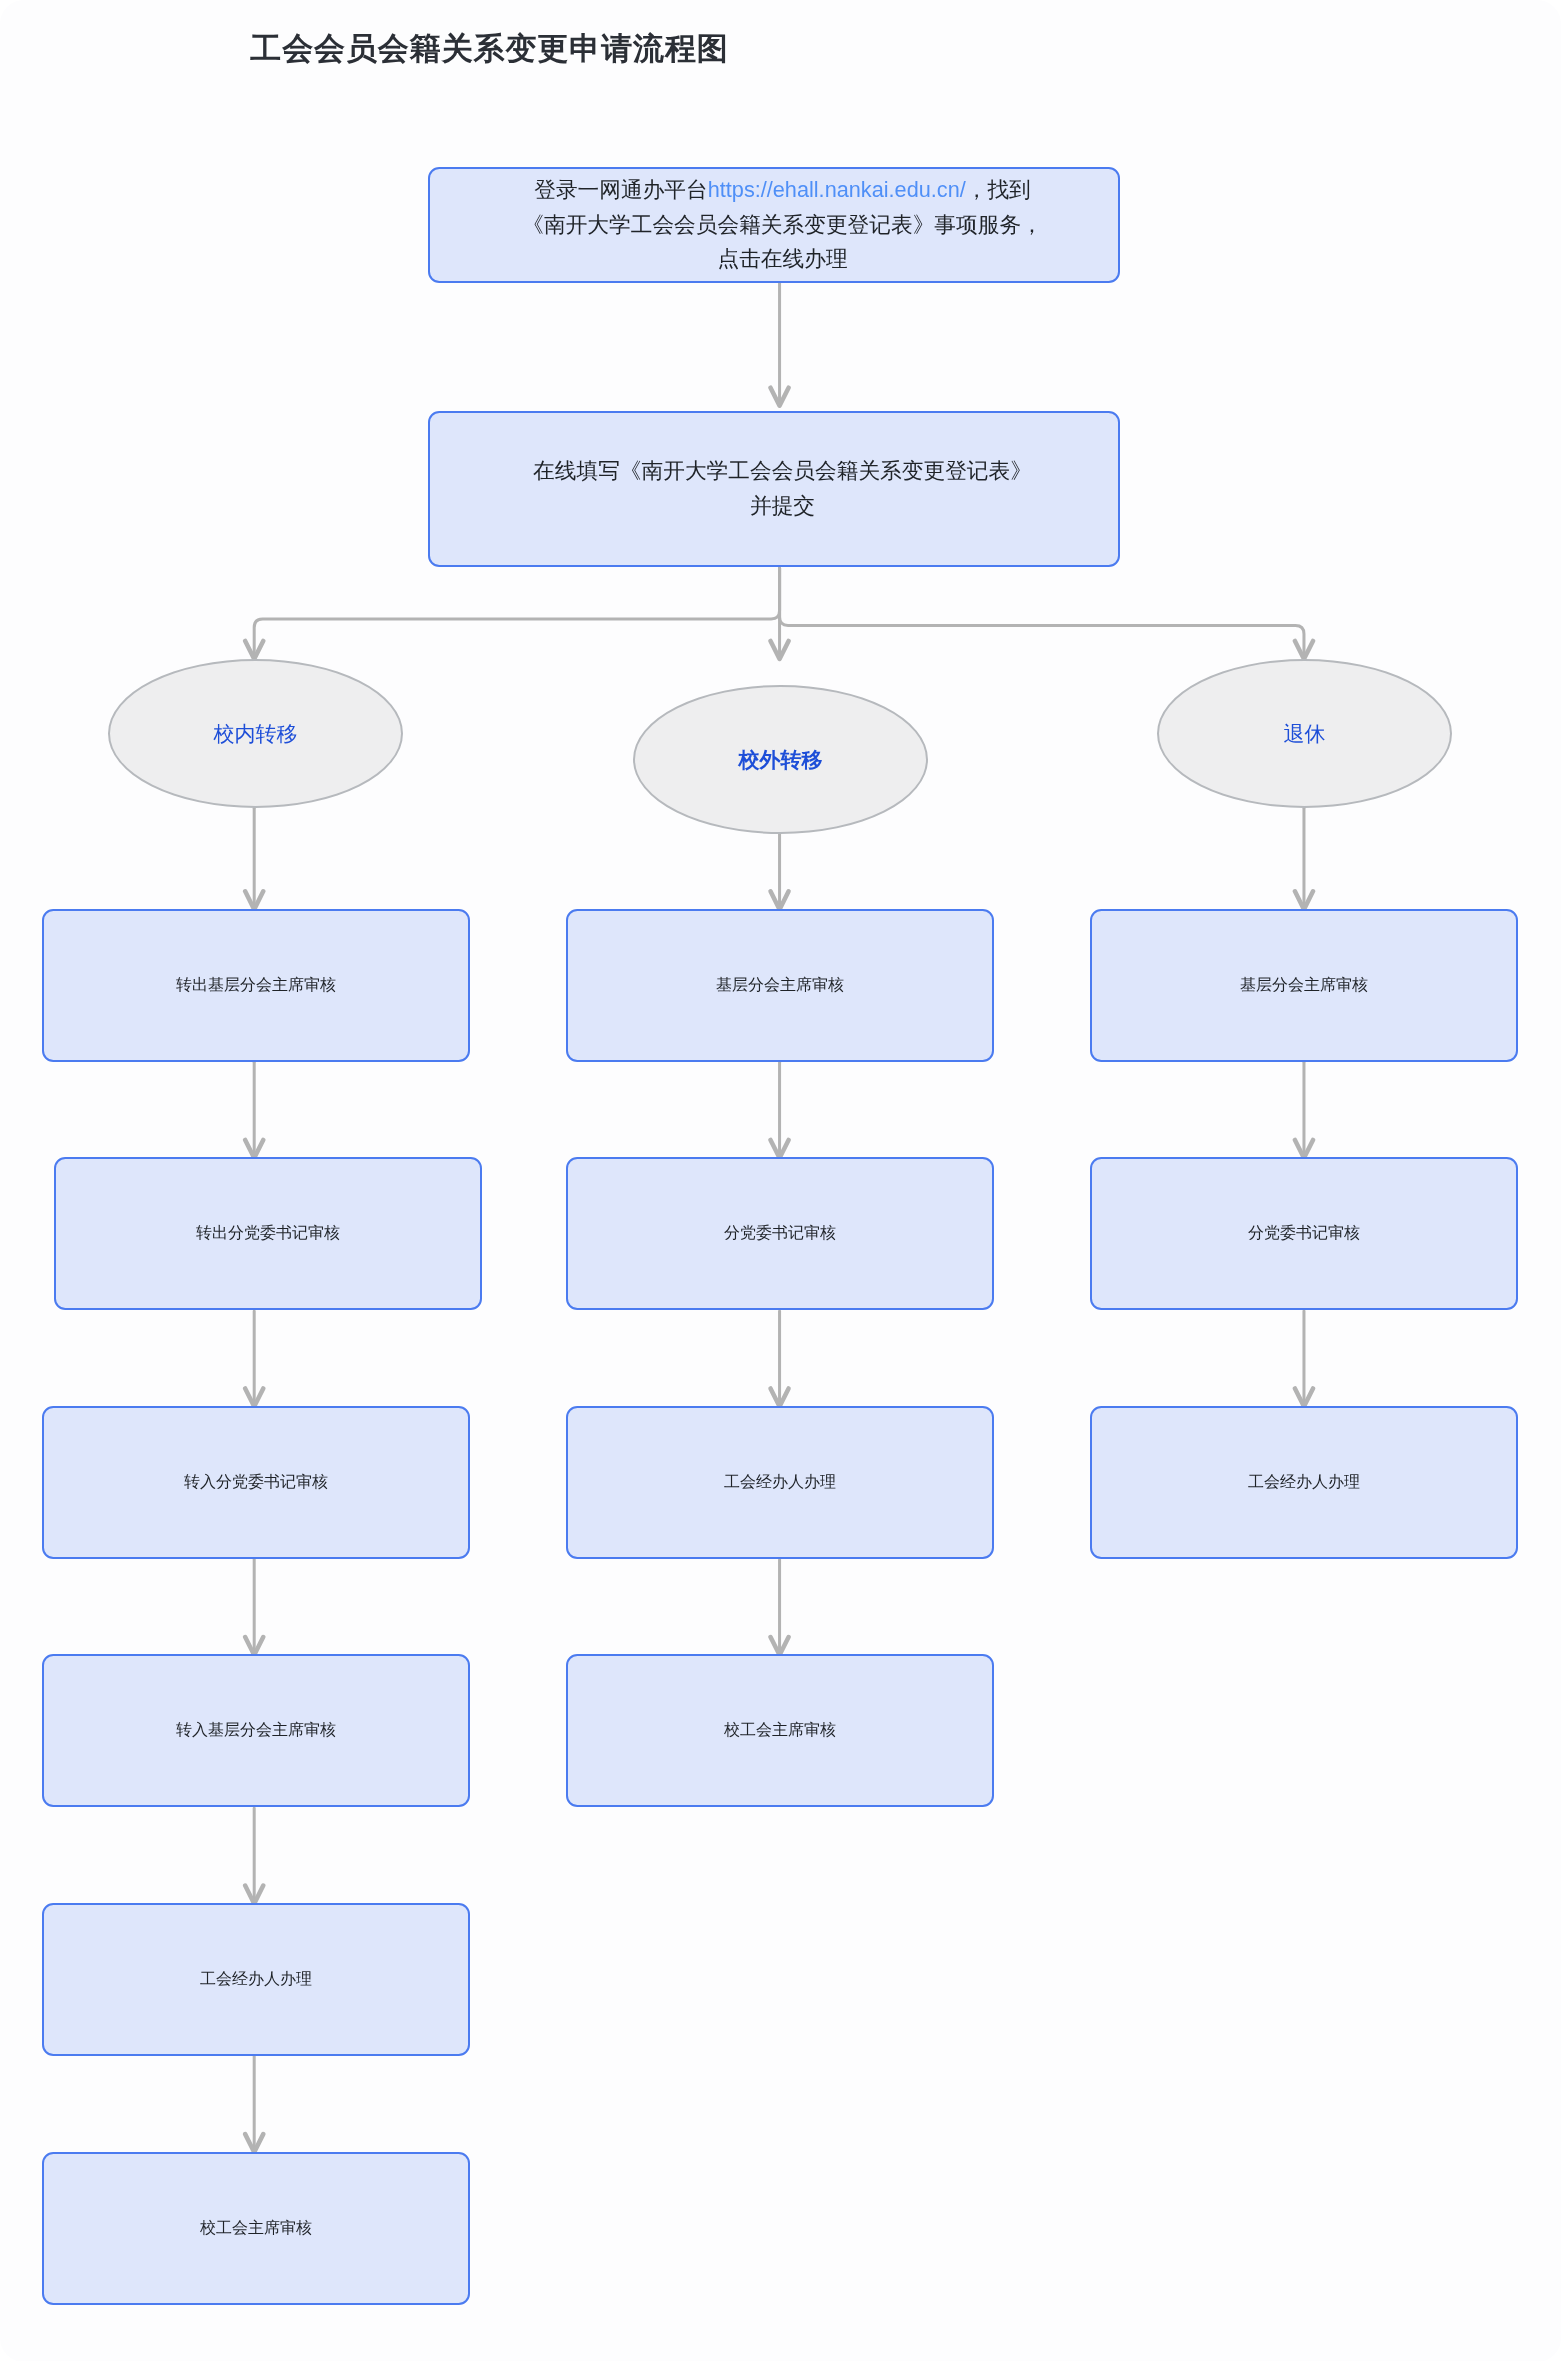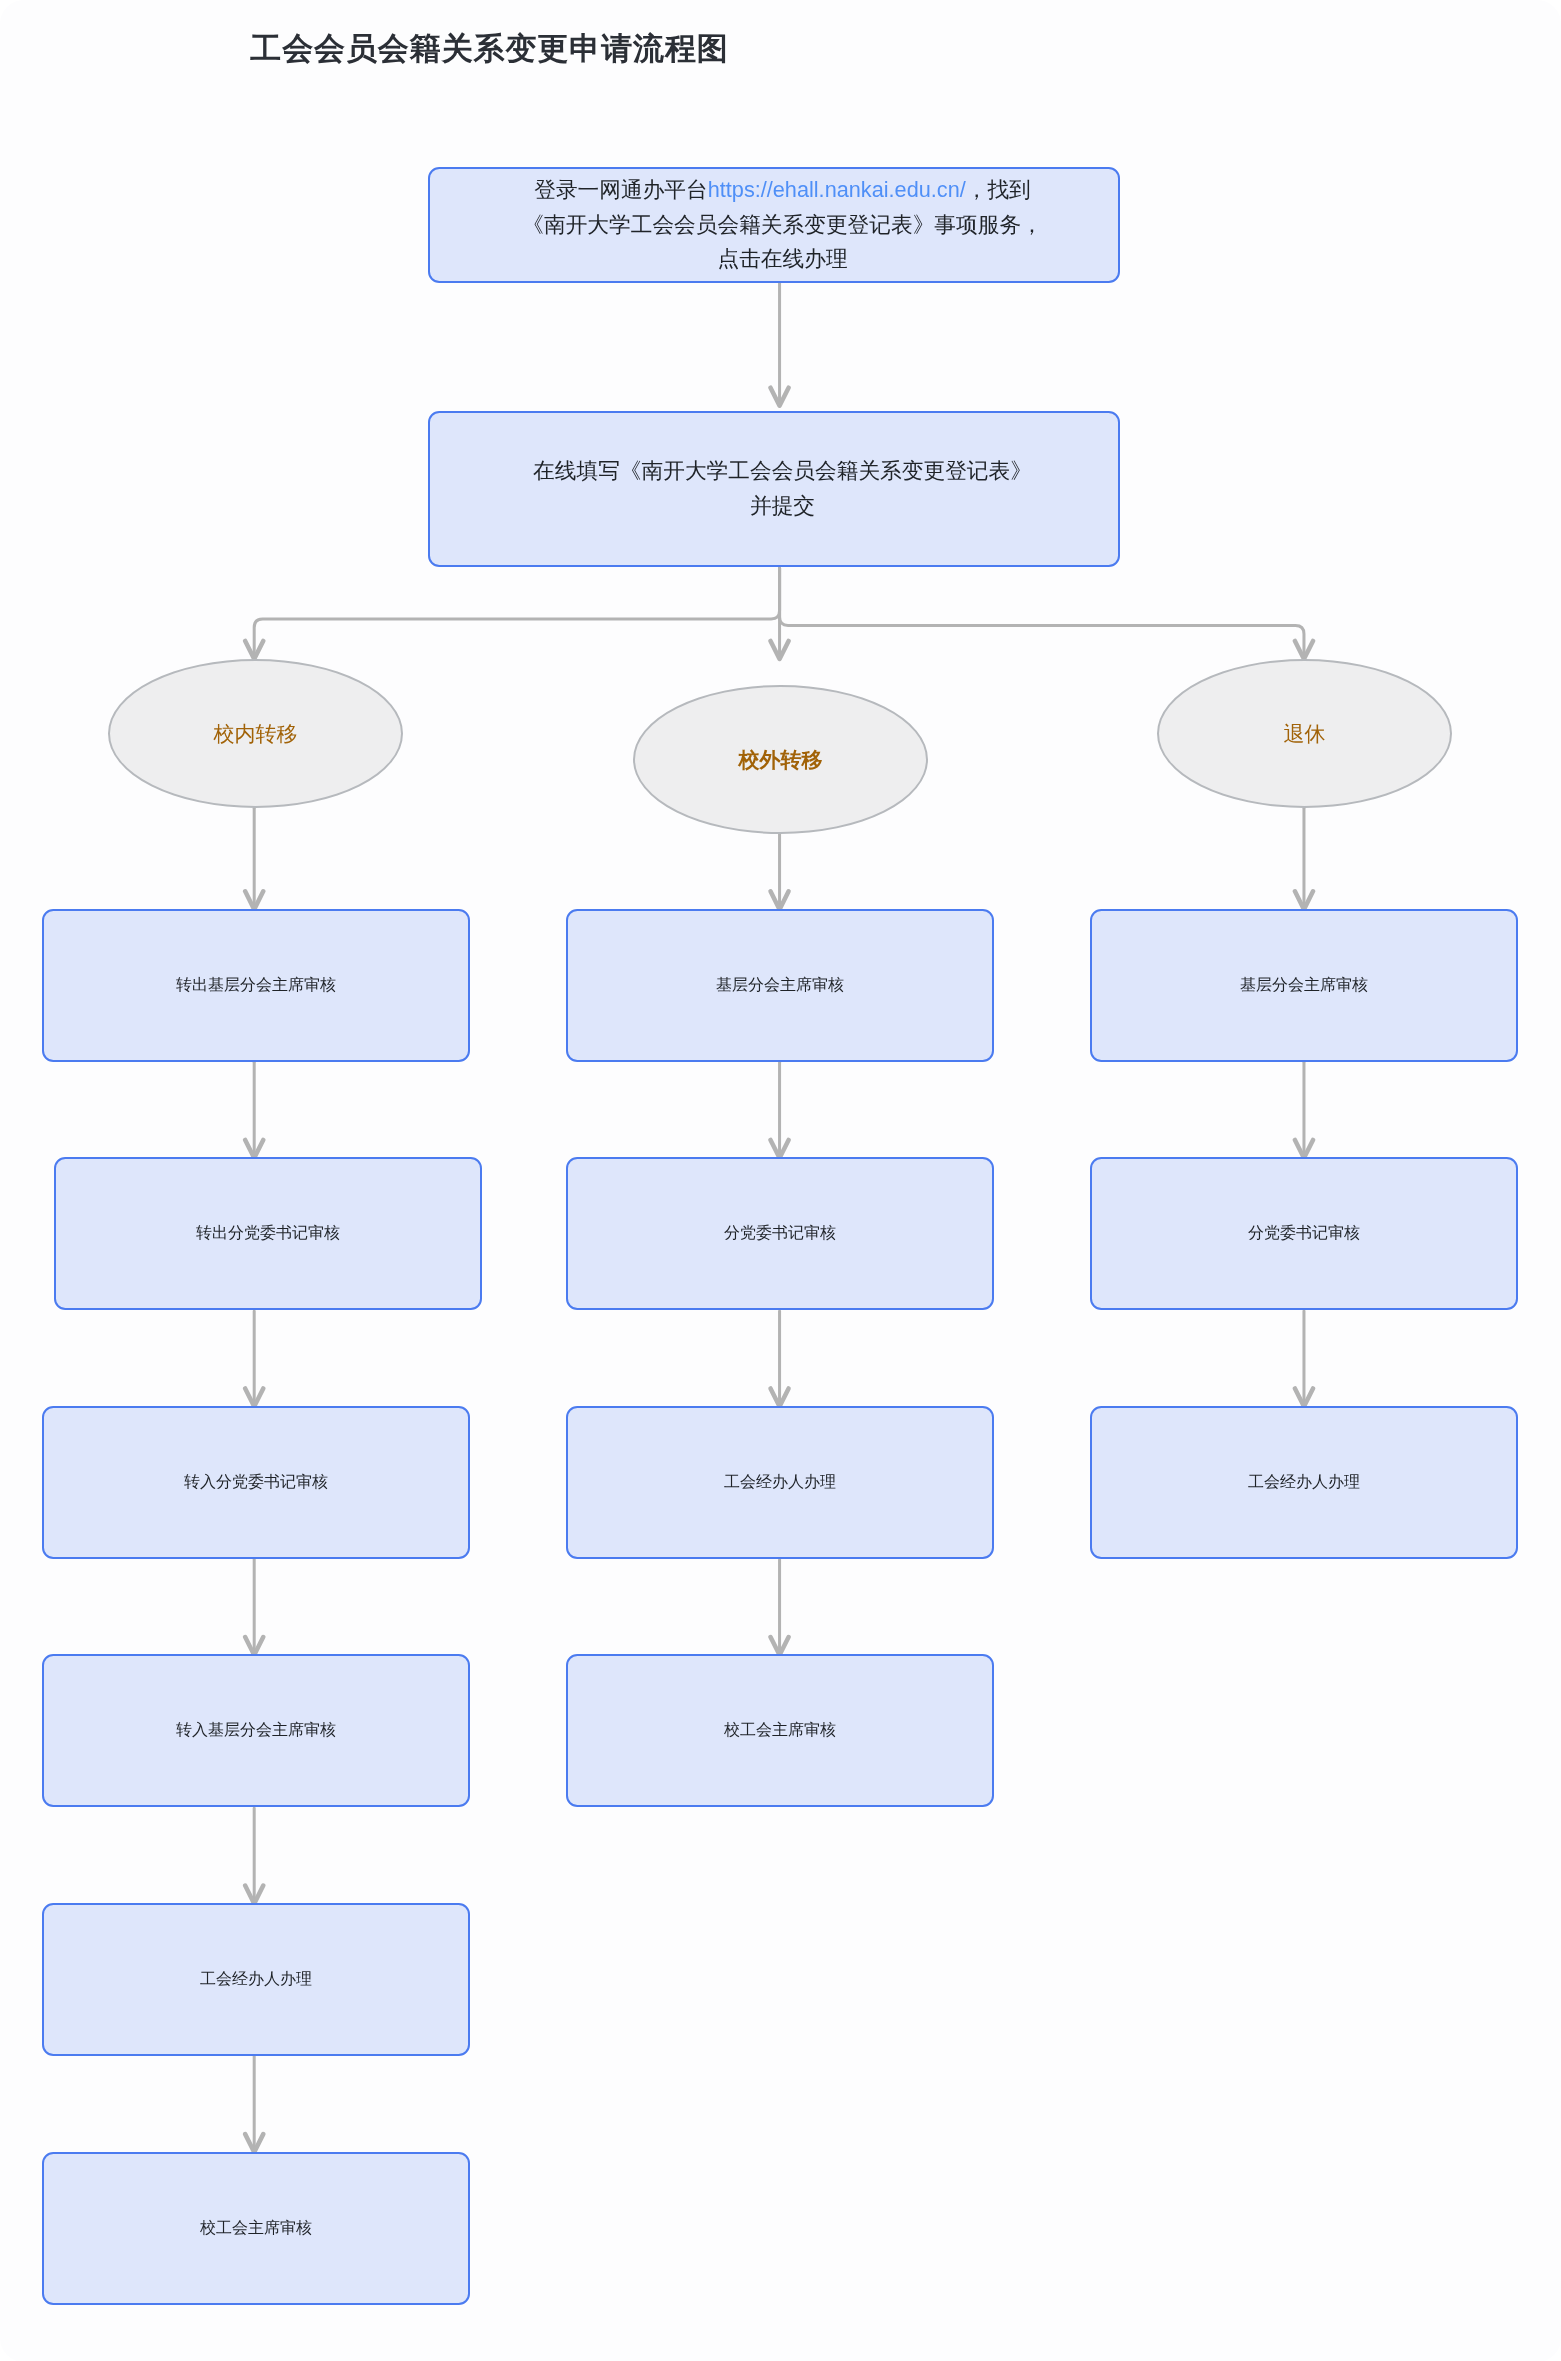--- a/index.html
+++ b/index.html
@@ -58,21 +58,21 @@
   }
   .process.top-node {
     font-size: 21.7px;
     line-height: 1.6;
     padding-left: 32px;
   }
   .decision {
     background: #eeeeef;
     border: 2.8px solid #b6b9bd;
     border-radius: 50%;
-    color: #a16207;
+    color: #1d4ed8;
     font-size: 21px;
   }
   .link {
     color: #4f8ff7;
     text-decoration: none;
   }
 </style>
 </head>
 <body>
 

